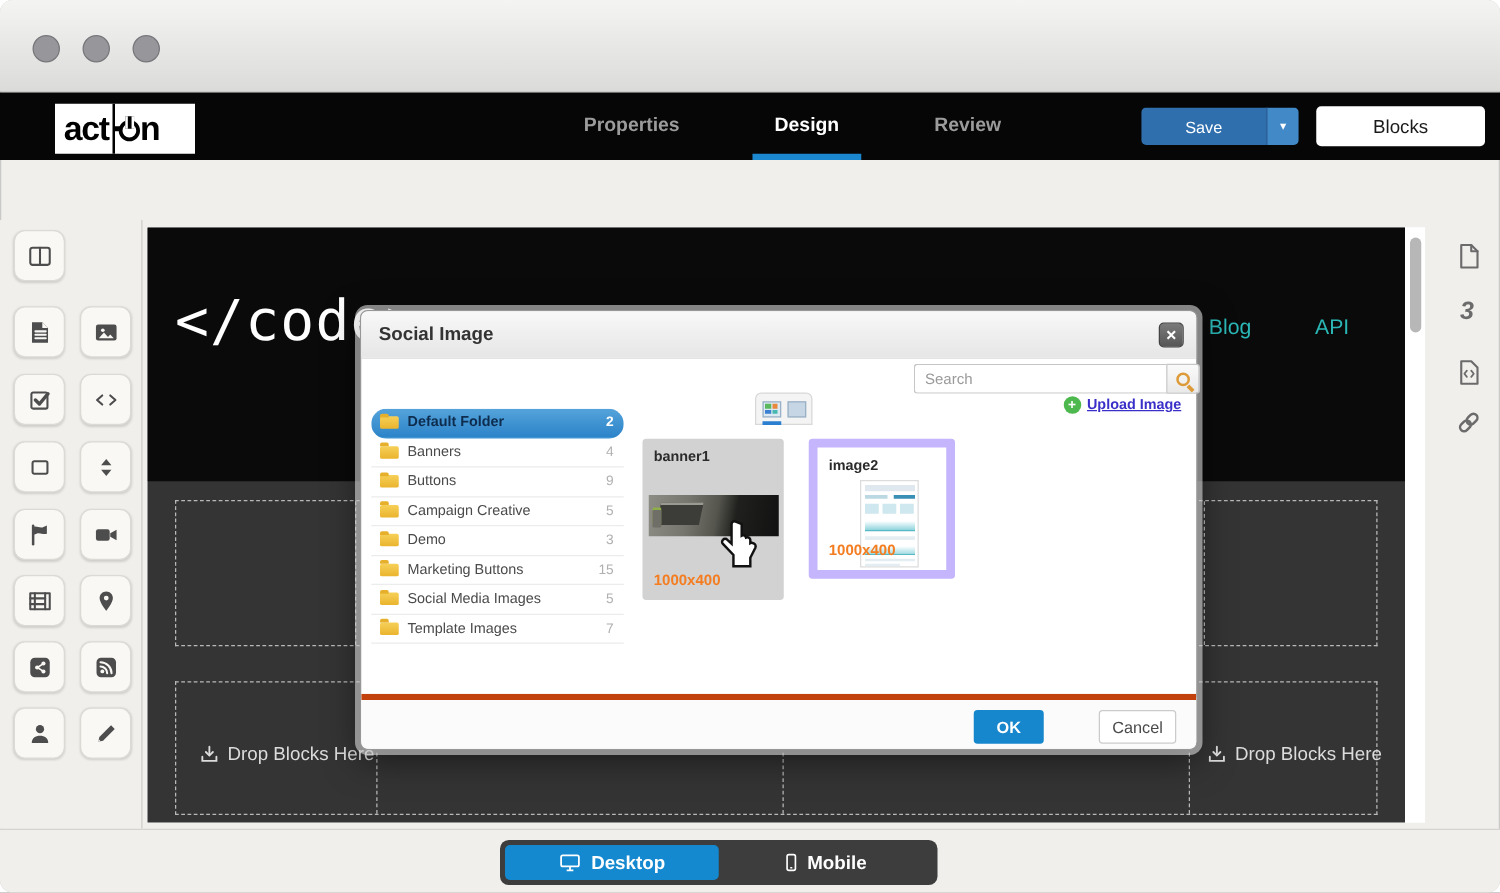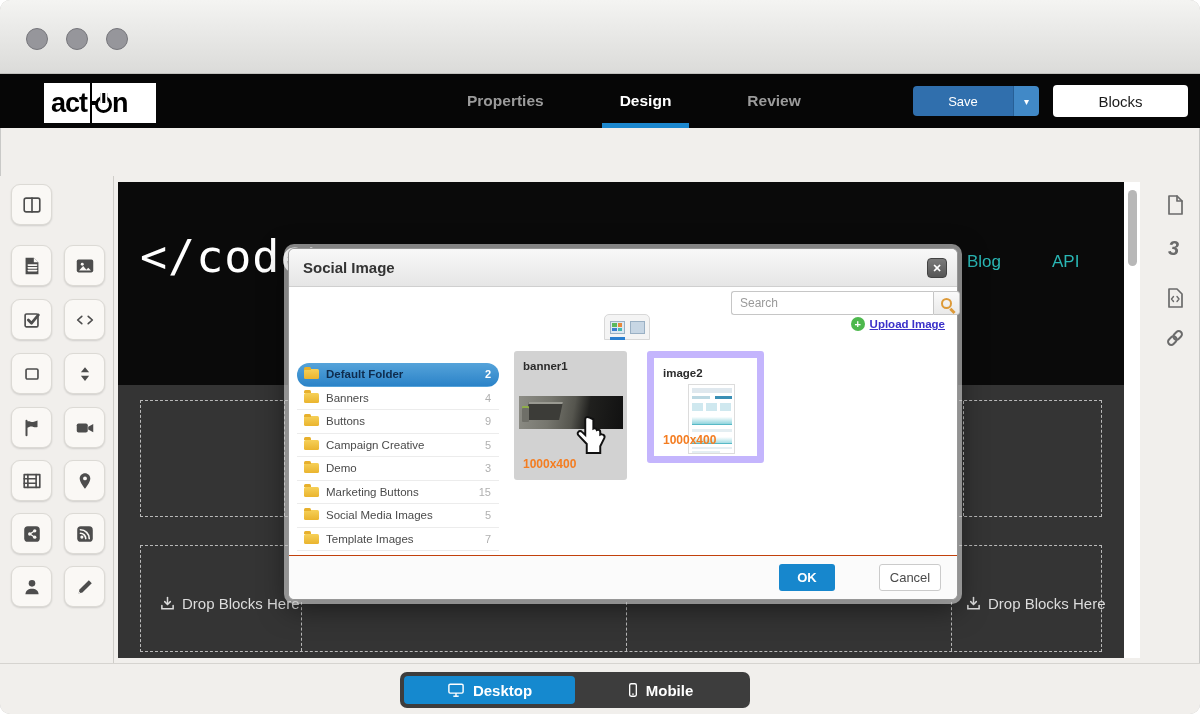--- a/index.html
+++ b/index.html
@@ -80,39 +80,39 @@
   #vtoggle { position:absolute; left:315px; top:65px; width:46px; height:26px; background:#f4f4f4; border:1px solid #d8d8d8; border-radius:5px 5px 0 0; display:flex; align-items:center; justify-content:center; gap:5px; }
   .vico-grid { position:relative; width:15px; height:13px; background:#dce8f2; border:1px solid #9ab0c4; display:grid; grid-template-columns:1fr 1fr; grid-template-rows:1fr 1fr; gap:1px; padding:1.5px; }
   .vico-grid i { display:block; }
   .vico-grid i:nth-child(1){background:#5cb85c;} .vico-grid i:nth-child(2){background:#e8883a;}
   .vico-grid i:nth-child(3){background:#3a7fd0;} .vico-grid i:nth-child(4){background:#46b8b0;}
   .vico-grid::after { content:""; position:absolute; left:-1px; right:-1px; bottom:-7px; height:2.5px; background:#2a7fd0; }
   .vico-list { width:15px; height:13px; background:#c7d6e4; border:1px solid #9ab0c4; }
   #upload { position:absolute; right:12px; top:68px; display:flex; align-items:center; gap:5px; }
   .plus-ico { width:14px; height:14px; border-radius:50%; background:#4db84d; color:#fff; font-size:11px; font-weight:bold; display:flex; align-items:center; justify-content:center; line-height:1; }
   #upload a { font-size:11.5px; font-weight:bold; color:#3a30c9; text-decoration:underline; }
-  #folders { position:absolute; left:8px; top:78px; width:202px;margin-top:36px; }
+  #folders { position:absolute; left:8px; top:78px; width:202px; }
   .frow { position:relative; height:23.5px; display:flex; align-items:center; padding:0 8px 0 7px; border-bottom:1px solid #ececec; font-size:11.5px; color:#4a4a4a; }
   .frow .fcount { margin-left:auto; color:#b0b0b0; font-size:11px; }
   .frow.sel { background:linear-gradient(#55a3da,#2b83c8); border-radius:12px; border-bottom-color:transparent; color:#0e2c4e; font-weight:bold; }
   .frow.sel .fcount { color:#fff; }
   .fico { position:relative; width:15px; height:10px; background:linear-gradient(#f6d058,#eab42e); border-radius:1.5px; margin-right:7px; flex:none; }
   .fico::before { content:""; position:absolute; left:0; top:-2.5px; width:7px; height:3px; background:#e7b02c; border-radius:1.5px 1.5px 0 0; }
   .thumb-card { position:absolute; border-radius:3px; }
   #card1 { left:225px; top:102px; width:113px; height:129px; background:#d2d2d2; }
   #card2 { left:358px; top:102px; width:117px; height:112px; background:#fff; border:7px solid #c4b5fd; }
   .thumb-label { position:absolute; left:9px; top:9px; font-size:11.5px; font-weight:bold; color:#2b2b2b; }
   .thumb-dims { position:absolute; left:9px; bottom:9px; font-size:12px; font-weight:bold; color:#f47d21; }
   #banner1-img { position:absolute; left:5px; top:45px; width:104px; height:33px; background:linear-gradient(100deg,#8d8d86 0%,#76766e 30%,#55554e 52%,#20201e 66%,#111 100%); }
   #banner1-img::before { content:""; position:absolute; left:8px; top:6px; width:34px; height:16px; background:#3c3c38; transform:skewX(-12deg); border-top:2px solid #9a9a92; }
   #banner1-img::after { content:""; position:absolute; left:3px; top:12px; width:7px; height:14px; background:#6f6f68; border-radius:1px; box-shadow:0 -2px 0 #8fae4a; }
   #img2-thumb { position:absolute; left:34px; top:26px; width:47px; height:70px; background:#fff; border:1px solid #dcdcdc; }
   #img2-thumb i { position:absolute; display:block; }
   #cursor { position:absolute; left:60px; top:62px; width:36px; height:44px; }
-  #modal-foot { position:absolute; left:0; bottom:0; right:0; height:44px; background:#fbfbfb; border-top:1px solid #c2410c; border-radius:0 0 6px 6px; }
+  #modal-foot { position:absolute; left:0; bottom:0; right:0; height:44px; background:#fbfbfb; border-top:5px solid #c2410c; border-radius:0 0 6px 6px; }
   #ok-btn { position:absolute; right:122px; top:8px; width:56px; height:27px; background:#1787cd; border-radius:3px; color:#fff; font-size:13px; font-weight:bold; display:flex; align-items:center; justify-content:center; }
   #cancel-btn { position:absolute; right:16px; top:8px; width:62px; height:27px; background:#fff; border:1px solid #cbcbcb; border-radius:3px; color:#4a4a4a; font-size:13px; display:flex; align-items:center; justify-content:center; }
 </style>
 </head>
 <body>
 
 <div id="win">
 
   <div id="chrome">
     <span class="dot" style="left:26px"></span>

